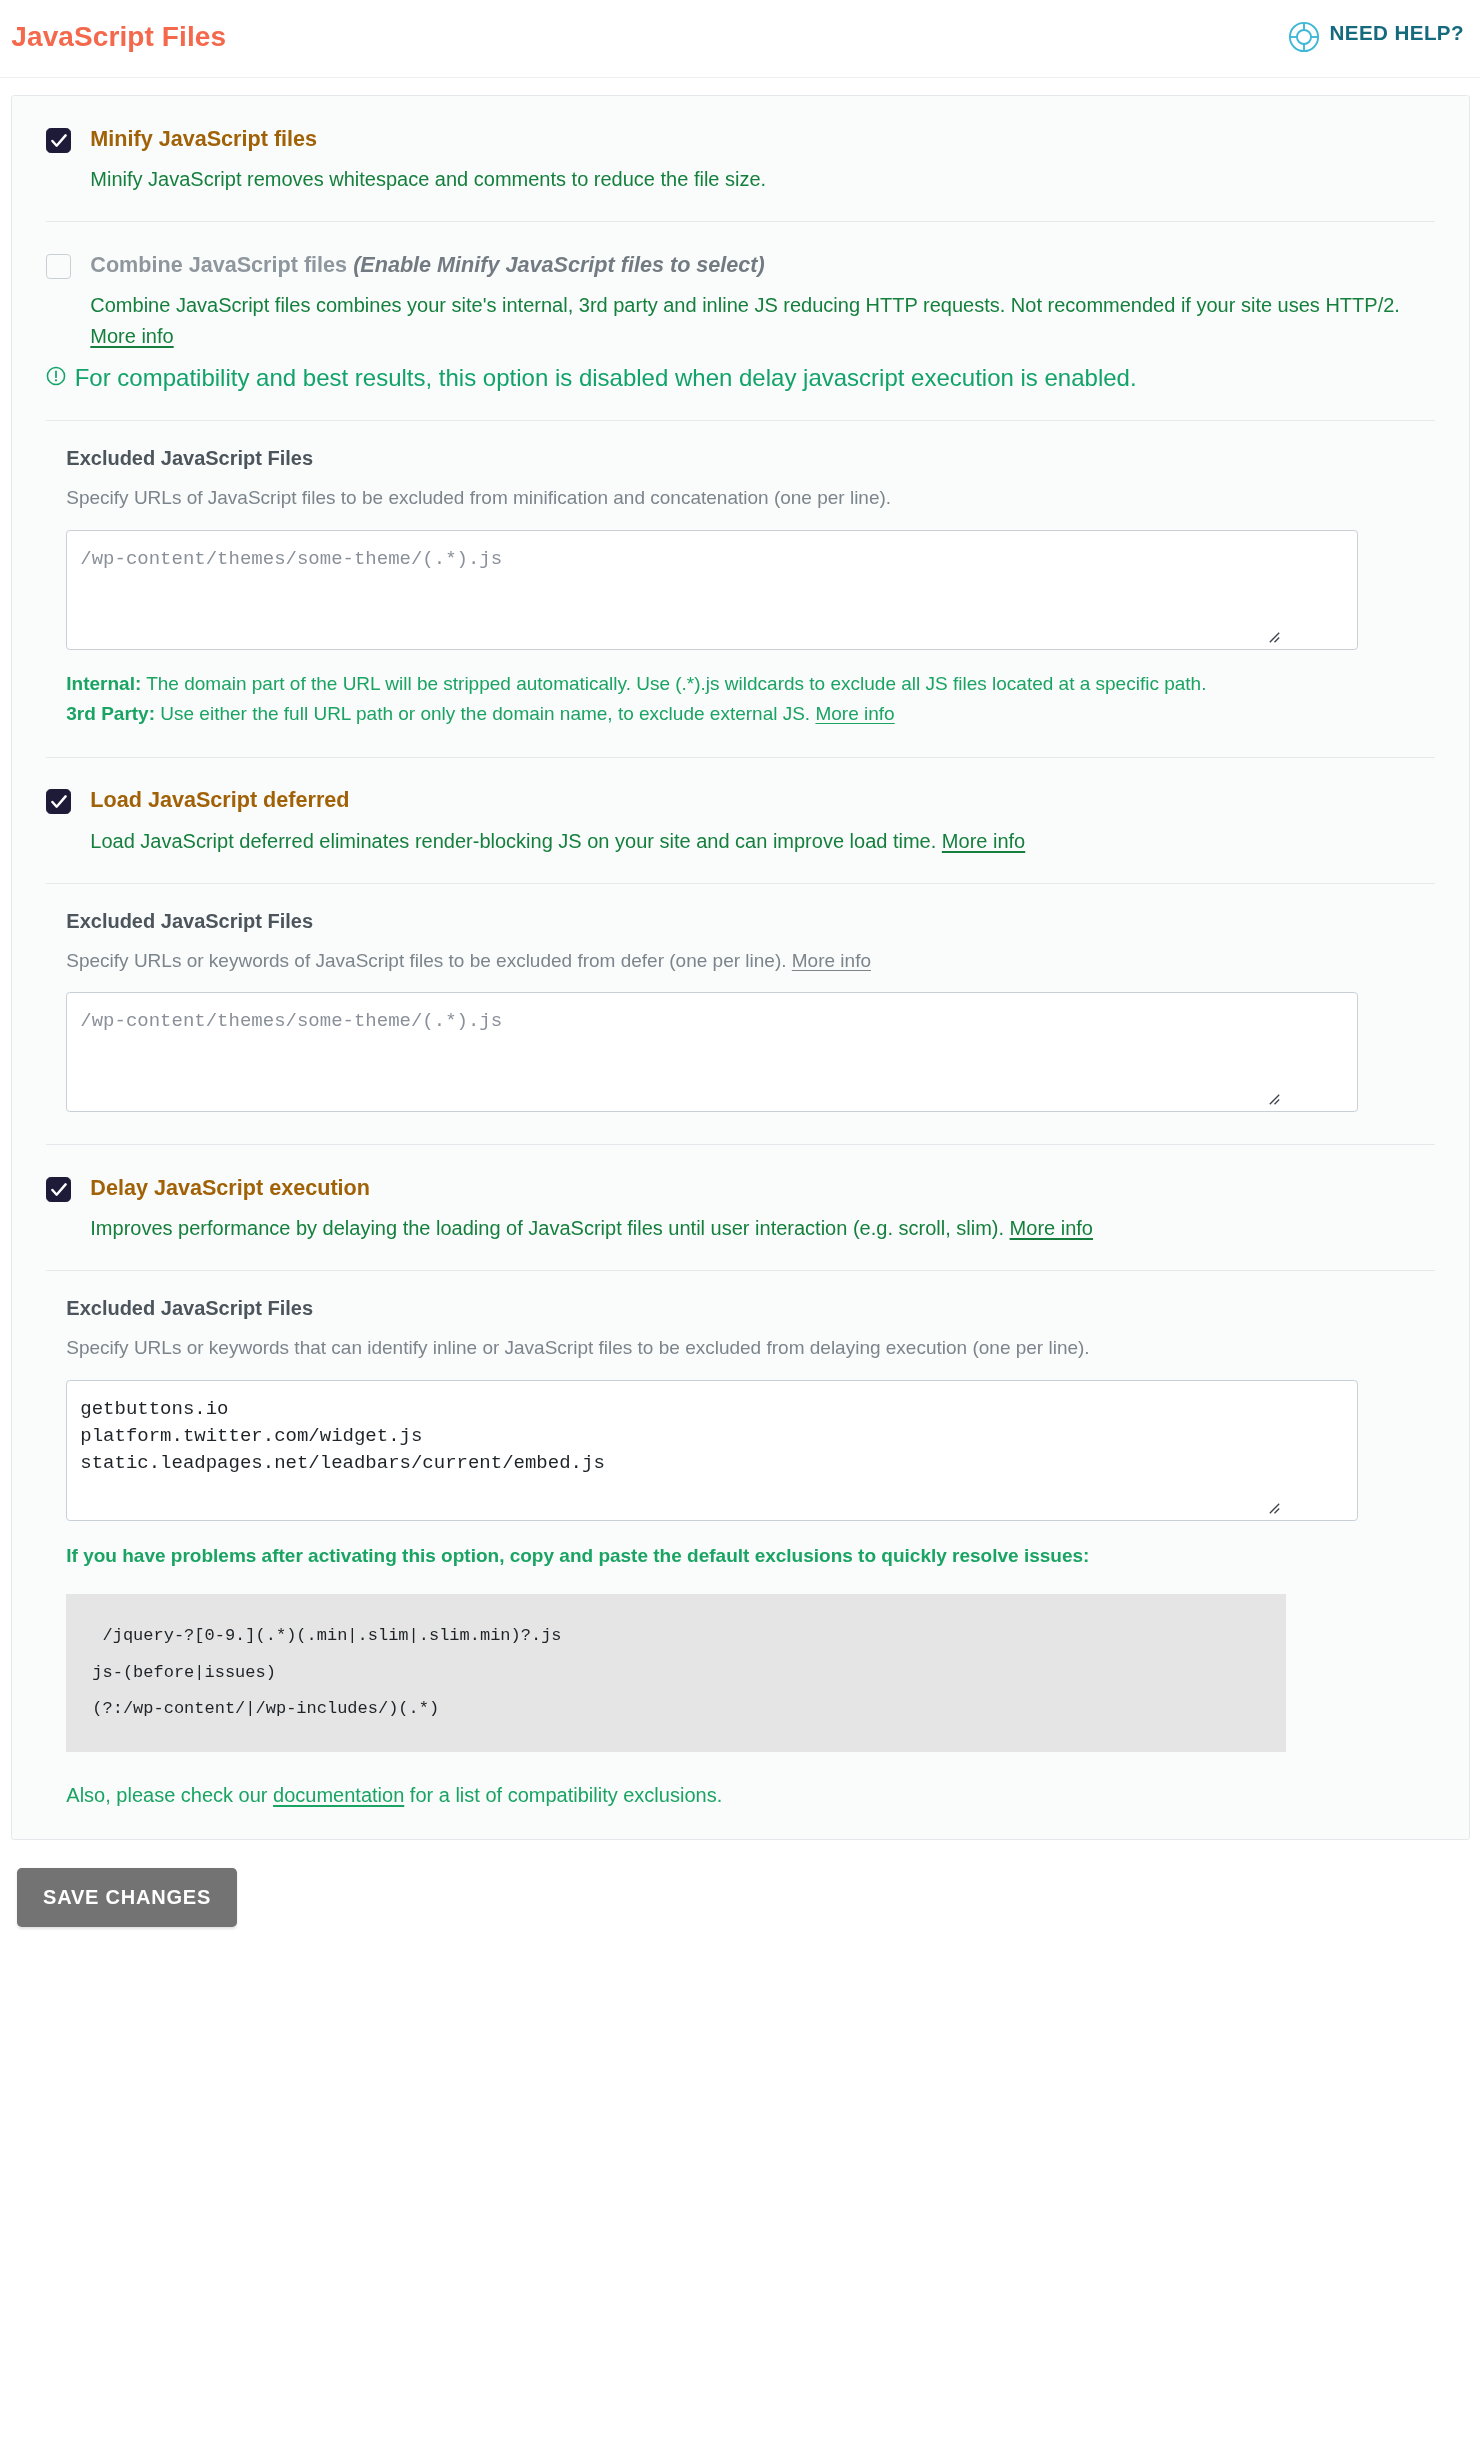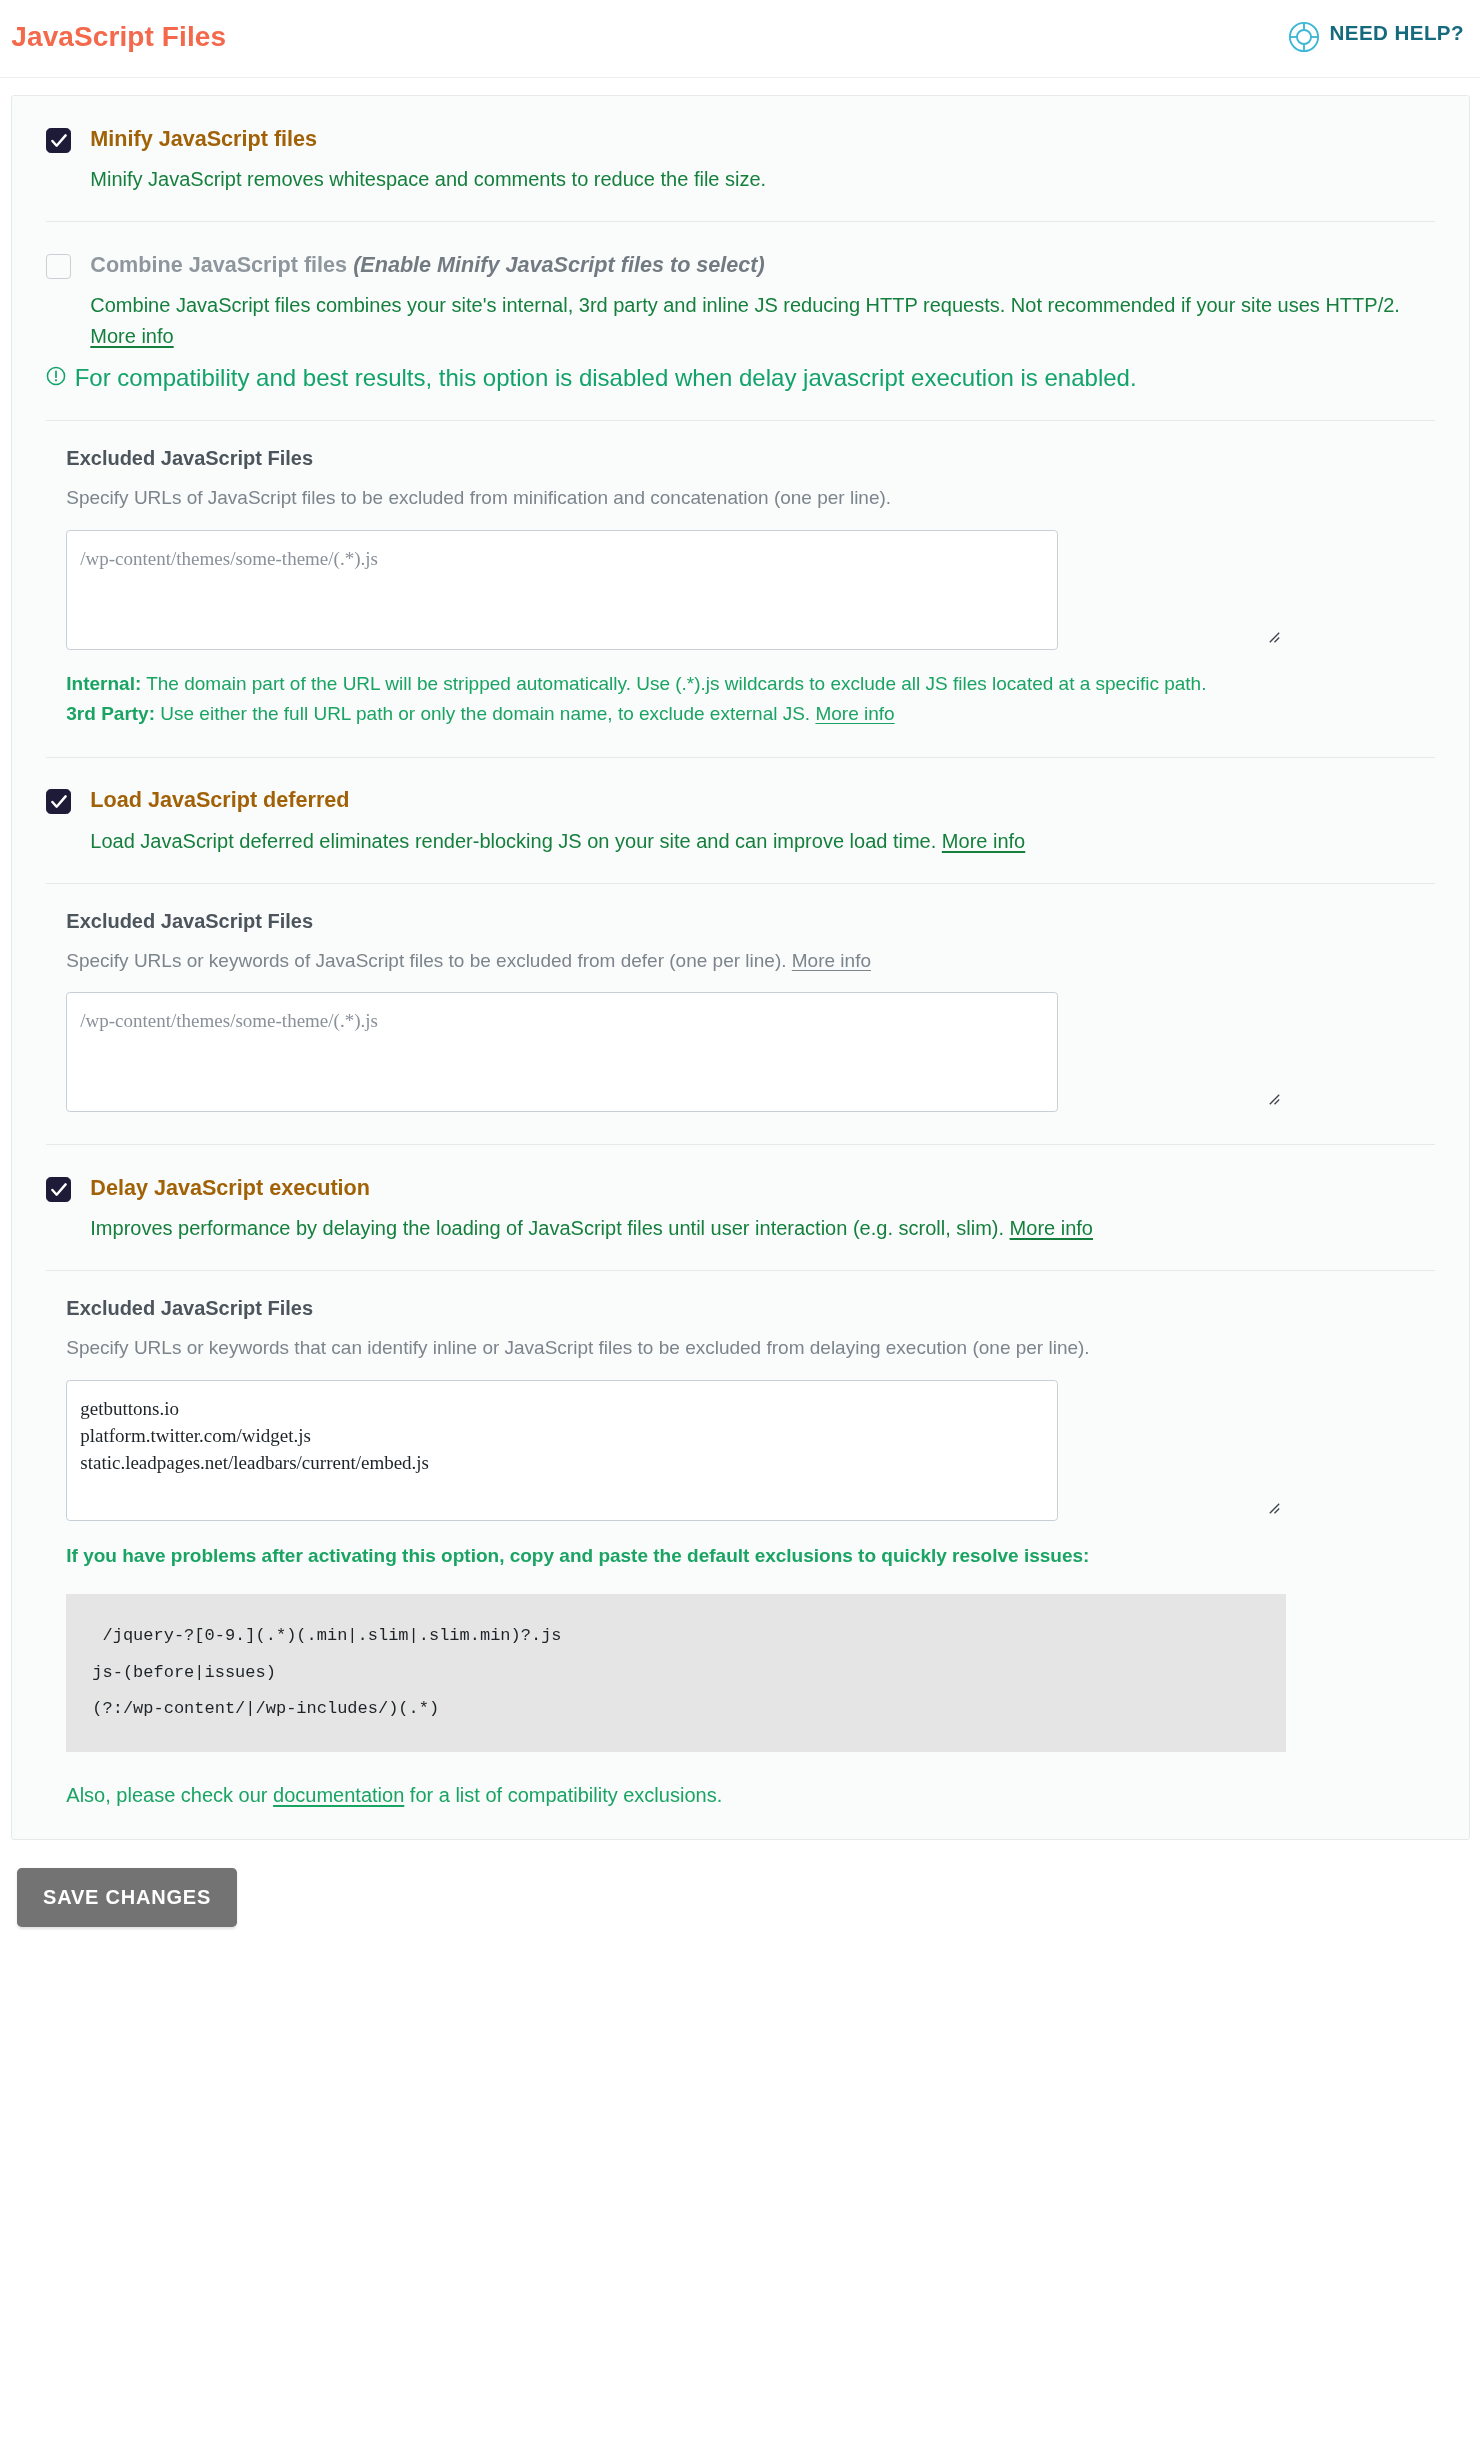--- a/index.html
+++ b/index.html
@@ -129,25 +129,25 @@
     font-size: 19px;
     color: #7c858c;
     line-height: 1.55;
     margin-bottom: 17px;
     max-width: 1239px;
   }
 
   
   .ta-wrap { position: relative; width: 1220px; }
   textarea {
-    width: 992px;
+    width: 1292px;
     border: 0.9px solid #c8cfd6;
     border-radius: 3.8px;
     background: #ffffff;
-    font-family: Liberation Serif, serif;
+    font-family: Liberation Mono, monospace;
     font-size: 19px;
     line-height: 1.42;
     color: #1d2327;
     padding: 15px 13px;
     resize: none;
     outline: none;
     display: block;
   }
   textarea::placeholder { color: #8a9099; }
   textarea.h-small { height: 120px; }

